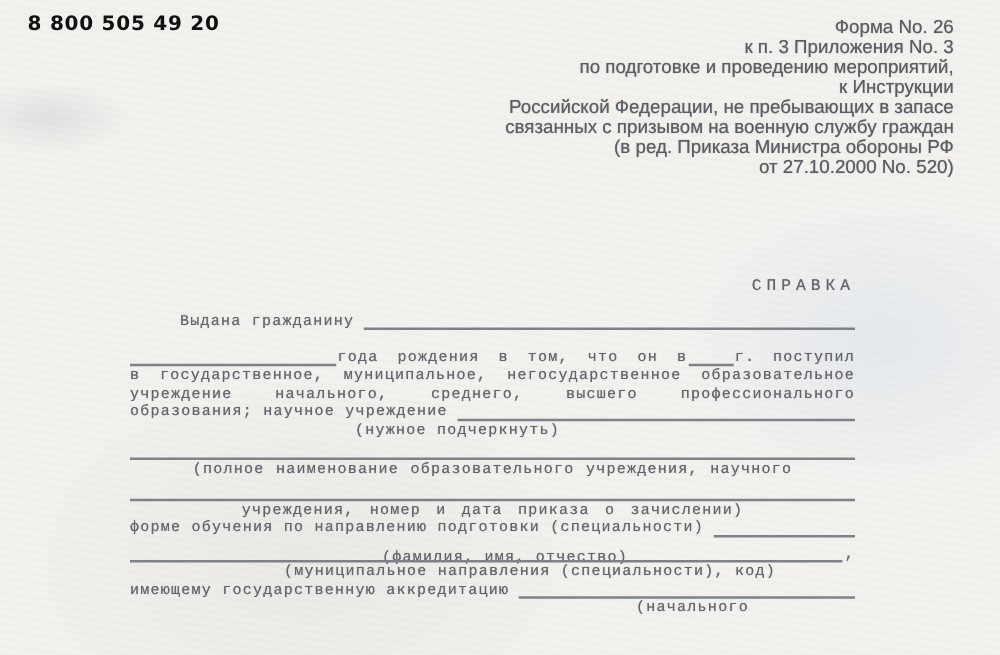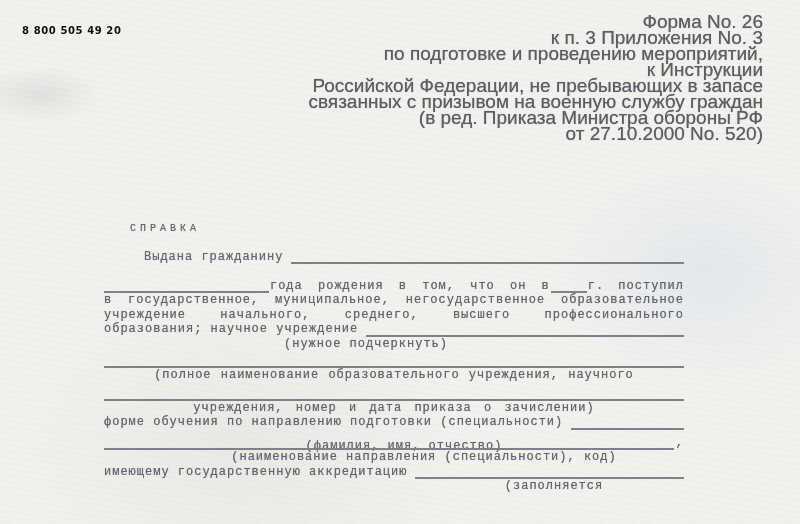--- a/index.html
+++ b/index.html
@@ -16,41 +16,41 @@
     overflow:hidden;
     background:
       radial-gradient(220px 160px at 88% 52%, rgba(190,210,235,0.28), rgba(190,210,235,0) 70%),
       radial-gradient(90px 40px at 5% 18%, rgba(120,120,125,0.14), rgba(120,120,125,0) 70%),
       radial-gradient(300px 200px at 30% 85%, rgba(160,160,158,0.10), rgba(160,160,158,0) 75%),
       repeating-linear-gradient(7deg, rgba(60,60,60,0.015) 0 2px, rgba(255,255,255,0) 2px 6px),
       var(--paper);
     font-family:"Liberation Mono","DejaVu Sans Mono",monospace;
   }
   .phone{
-    position:absolute;left:22px;top:25px;
+    position:absolute;left:22px;top:9px;
     font-family:"DejaVu Sans","Liberation Sans",sans-serif;
-    font-weight:bold;font-size:10px;letter-spacing:0.6px;
+    font-weight:bold;font-size:16px;letter-spacing:0.6px;
     color:var(--ink-phone);
   }
   .form-header{
     position:absolute;top:14px;right:37px;
     text-align:right;
     font-family:"Liberation Sans",sans-serif;
-    font-size:19px;line-height:16px;
+    font-size:15px;line-height:16px;
     color:var(--ink-header);
     text-shadow:0 0 0.8px rgba(92,93,99,0.75);
     white-space:nowrap;
   }
   .doc{
     position:absolute;left:104px;top:222px;width:580px;
     font-size:12px;line-height:14.5px;letter-spacing:1px;
     color:var(--ink);
     text-shadow:0 0 0.7px rgba(100,100,108,0.7);
   }
-  .title{height:14.5px;text-align:left;padding-left:26px;font-size:10px;letter-spacing:4px;}
+  .title{height:14.5px;text-align:right;padding-left:26px;font-size:13px;letter-spacing:4px;}
   .row{display:flex;align-items:flex-start;height:14.5px;}
   .cap{height:14.5px;}
   .ul{height:2px;background:var(--rule);align-self:flex-end;flex:0 0 auto;}
   .fill{flex:1 1 auto;height:2px;background:var(--rule);align-self:flex-end;margin-left:8px;}
   .rule{height:0;border-top:2px solid var(--rule);}
   .just{text-align:justify;text-align-last:justify;height:14.5px;}
   .indent{display:inline-block;width:40px;flex:0 0 40px;}
   .l1{margin-top:13px;}
   .l2{display:flex;flex-direction:column;}
   .l2 .sp{flex:0 0 175px;}
@@ -139,23 +139,23 @@
     <div class="row">
       <span>форме обучения по направлению подготовки (специальности)</span>
       <span class="fill"></span>
     </div>
 
     <div class="row l14">
       <span class="fill" style="margin-left:0"></span>
       <span class="comma">,</span>
     </div>
 
-    <div class="cap l15">(наименование направления (специальности), код)</div>
+    <div class="cap l15">(муниципальное направления (специальности), код)</div>
 
     <div class="row">
       <span>имеющему государственную аккредитацию</span>
       <span class="fill"></span>
     </div>
 
-    <div class="cap l17">(заполняется</div>
+    <div class="cap l17">(начального</div>
 
   </div>
 </div>
 
 </body></html>

